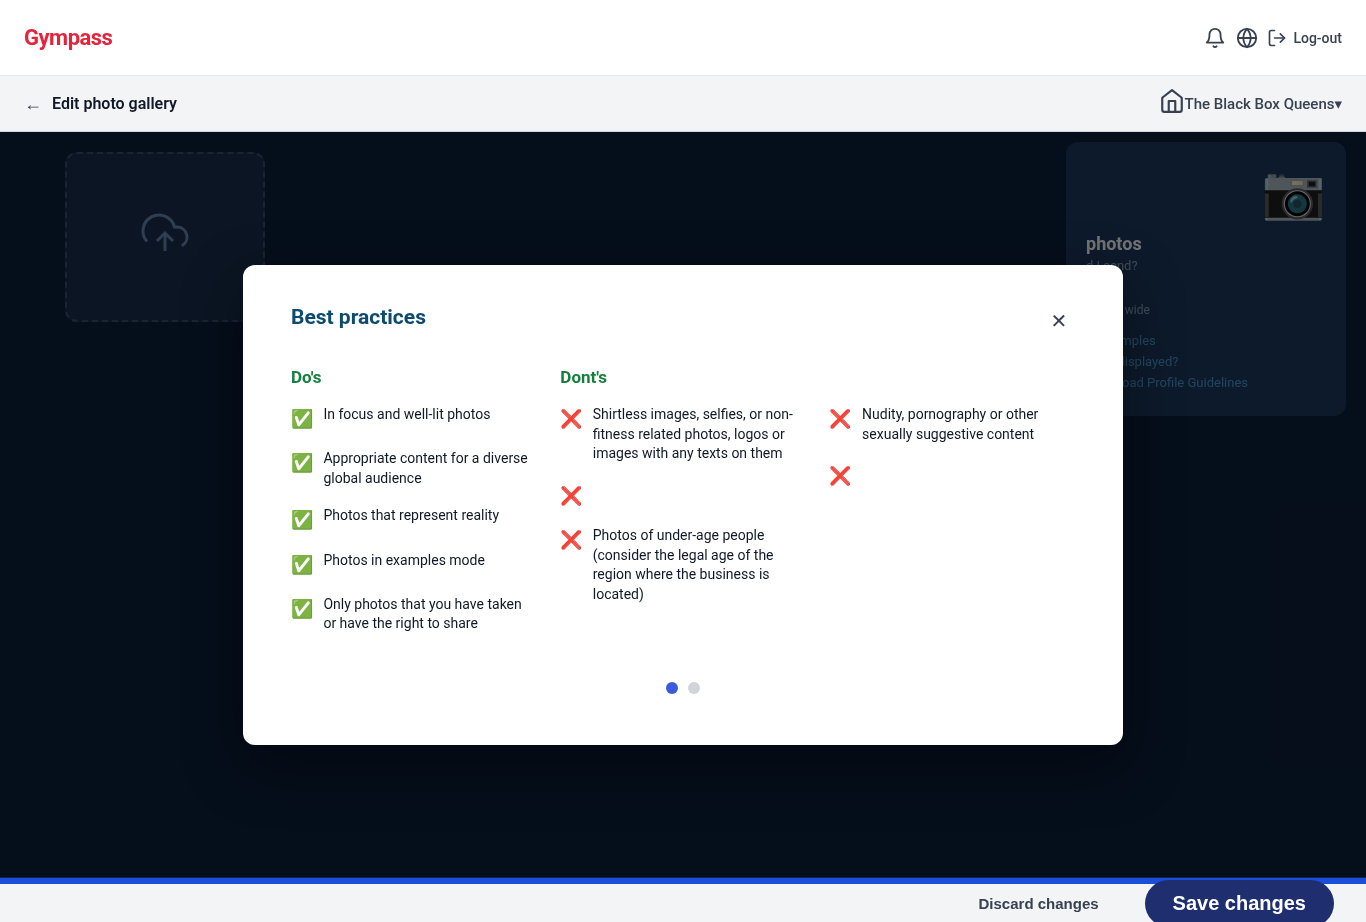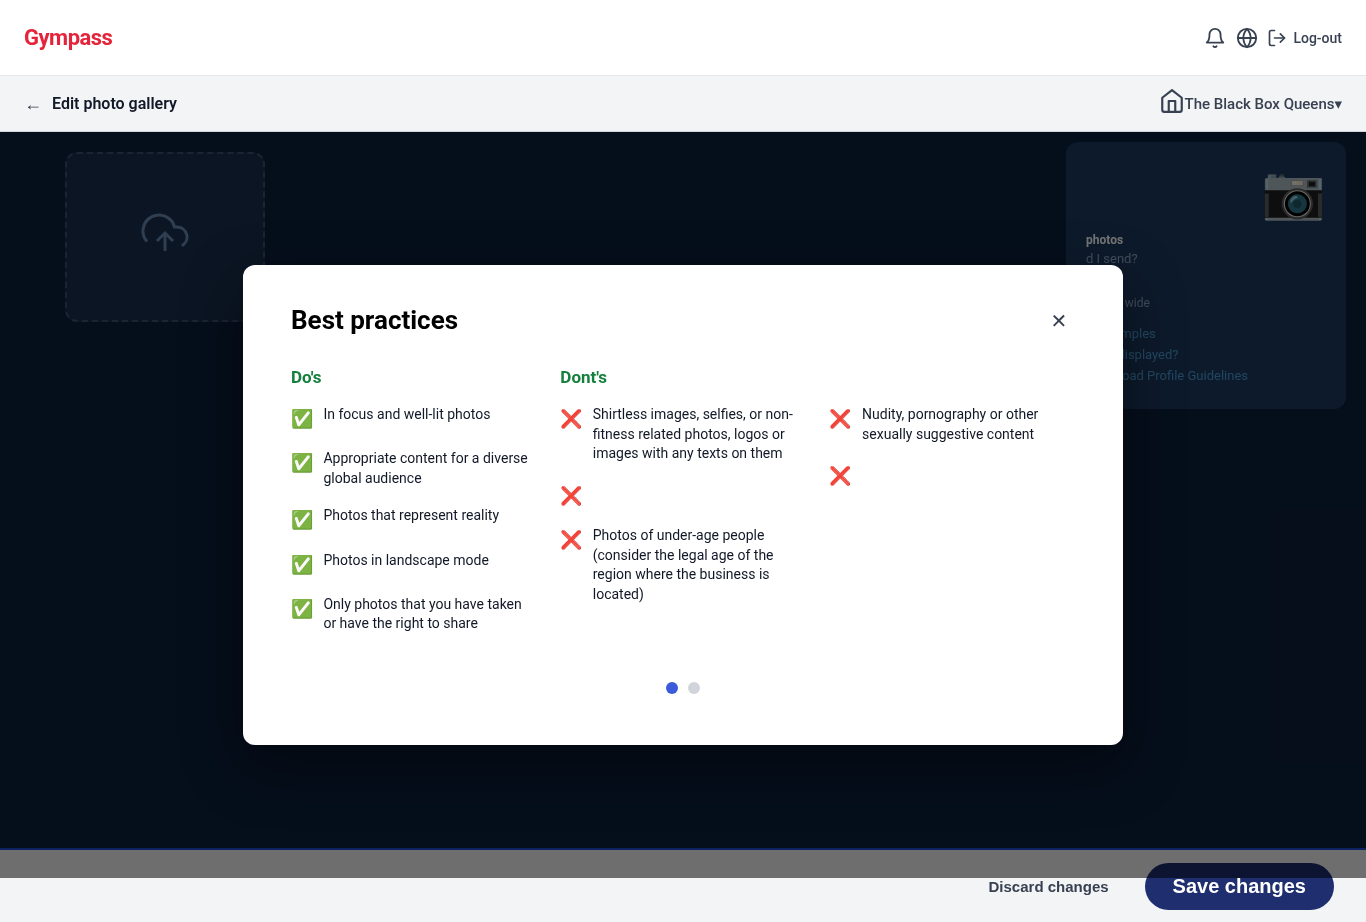--- a/index.html
+++ b/index.html
@@ -133,21 +133,21 @@
       border-radius: 12px;
       padding: 20px;
       color: #c5d8f0;
     }
     .right-panel-illustration {
       display: flex;
       justify-content: flex-end;
       margin-bottom: 10px;
     }
     .right-panel h3 {
-      font-size: 12px;
+      font-size: 18px;
       font-weight: 700;
       color: #ffffff;
       margin-bottom: 4px;
     }
     .right-panel-subtitle {
       font-size: 13px;
       color: #8ba8c8;
       margin-bottom: 12px;
     }
     .right-panel-info {
@@ -189,23 +189,23 @@
       z-index: 30;
       box-shadow: 0 20px 60px rgba(0,0,0,0.4);
     }
     .modal-header {
       display: flex;
       justify-content: space-between;
       align-items: flex-start;
       margin-bottom: 30px;
     }
     .modal-title {
-      font-size: 26px;
+      font-size: 21px;
       font-weight: 700;
-      color: #000000;
+      color: #0c4a6e;
     }
     .modal-close {
       width: 32px;
       height: 32px;
       display: flex;
       align-items: center;
       justify-content: center;
       cursor: pointer;
       color: #374151;
       font-size: 20px;
@@ -282,28 +282,28 @@
     .dot-inactive {
       background: #d1d5db;
     }
 
     
     .bottom-bar {
       position: absolute;
       bottom: 0;
       left: 0;
       right: 0;
-      height: 74px;
+      height: 45px;
       background: #f3f4f6;
-      border-top: 2px solid #1d4ed8;
+      border-top: 7px solid #1d4ed8;
       display: flex;
       align-items: center;
       justify-content: flex-end;
       padding: 0 32px;
-      gap: 16px;
+      gap: 26px;
       z-index: 10;
     }
     .discard-btn {
       background: none;
       border: none;
       color: #374151;
       font-size: 15px;
       font-weight: 600;
       cursor: pointer;
       padding: 10px 20px;
@@ -415,21 +415,21 @@
           <li>
             <span class="check-icon">✅</span>
             <span>Appropriate content for a diverse global audience</span>
           </li>
           <li>
             <span class="check-icon">✅</span>
             <span>Photos that represent reality</span>
           </li>
           <li>
             <span class="check-icon">✅</span>
-            <span>Photos in landscape mode</span>
+            <span>Photos in examples mode</span>
           </li>
           <li>
             <span class="check-icon">✅</span>
             <span>Only photos that you have taken or have the right to share</span>
           </li>
         </ul>
       </div>
 
       <div>
         <div class="column-title">Dont's</div>

